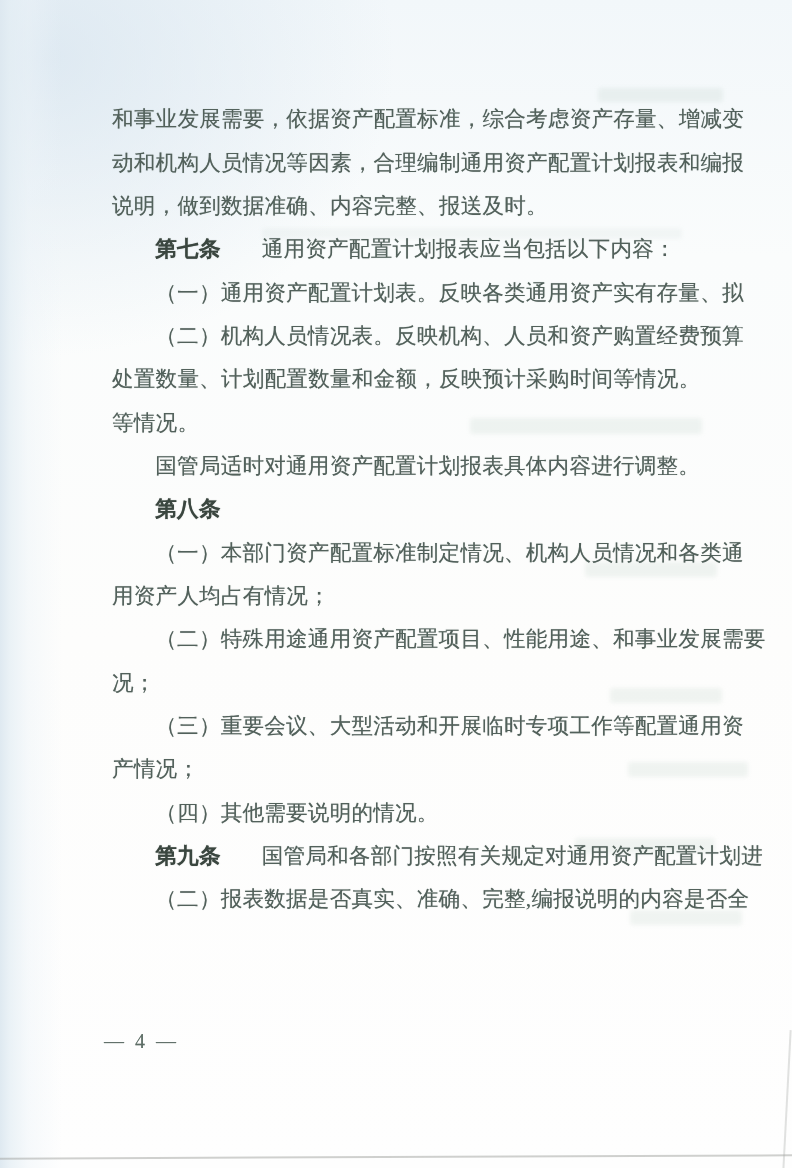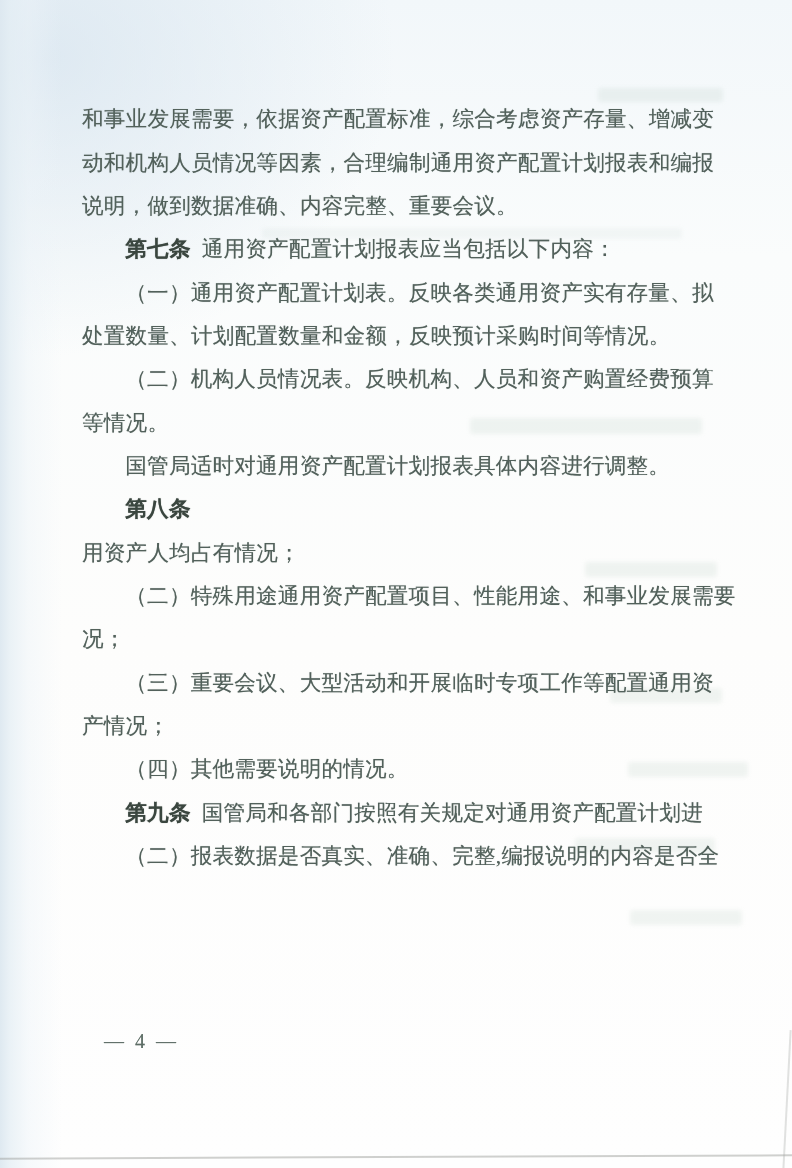--- a/index.html
+++ b/index.html
@@ -27,21 +27,21 @@
   .line {
     height: 43.35px;
     display: flex;
     align-items: center;
     white-space: nowrap;
     font-size: 21.6px;
     color: #52615b;
     text-shadow: 0 0 0.7px rgba(82,97,91,0.55);
   }
   .indent1 { padding-left: 43.3px; }
-  .seg { letter-spacing: 0.2px; }
+  .seg { letter-spacing: 0.2px; margin-left: 30px; }
   .seg-bold {
     font-weight: bold;
     color: #3a463f;
     margin-right: 11px;
     text-shadow: 0 0 0.8px rgba(58,70,63,0.7);
   }
   .page-number {
     position: absolute;
     left: 104px;
     top: 1030px;
@@ -100,43 +100,46 @@
   <div class="smudge s8"></div>
 
   <div class="text-block">
       <div class="line">
         <span class="seg">和事业发展需要，依据资产配置标准，综合考虑资产存量、增减变</span>
       </div>
       <div class="line">
         <span class="seg">动和机构人员情况等因素，合理编制通用资产配置计划报表和编报</span>
       </div>
       <div class="line">
-        <span class="seg">说明，做到数据准确、内容完整、重要会议。</span>
+        <span class="seg">说明，做到数据准确、内容完整、报送及时。</span>
       </div>
       <div class="line indent1">
         <span class="seg seg-bold">第七条</span>
         <span class="seg">通用资产配置计划报表应当包括以下内容：</span>
       </div>
       <div class="line indent1">
         <span class="seg">（一）通用资产配置计划表。反映各类通用资产实有存量、拟</span>
       </div>
+      <div class="line indent1">
+        <span class="seg">（二）机构人员情况表。反映机构、人员和资产购置经费预算</span>
+      </div>
       <div class="line">
         <span class="seg">处置数量、计划配置数量和金额，反映预计采购时间等情况。</span>
-      </div>
-      <div class="line indent1">
-        <span class="seg">（二）机构人员情况表。反映机构、人员和资产购置经费预算</span>
       </div>
       <div class="line">
         <span class="seg">等情况。</span>
       </div>
       <div class="line indent1">
         <span class="seg">国管局适时对通用资产配置计划报表具体内容进行调整。</span>
       </div>
       <div class="line indent1">
         <span class="seg seg-bold">第八条</span>
+      </div>
+      <div class="line indent1">
+        <span class="seg">（一）本部门资产配置标准制定情况、机构人员情况和各类通</span>
       </div>
       <div class="line">
         <span class="seg">用资产人均占有情况；</span>
       </div>
       <div class="line indent1">
         <span class="seg">（二）特殊用途通用资产配置项目、性能用途、和事业发展需要</span>
       </div>
       <div class="line">
         <span class="seg">况；</span>
       </div>

